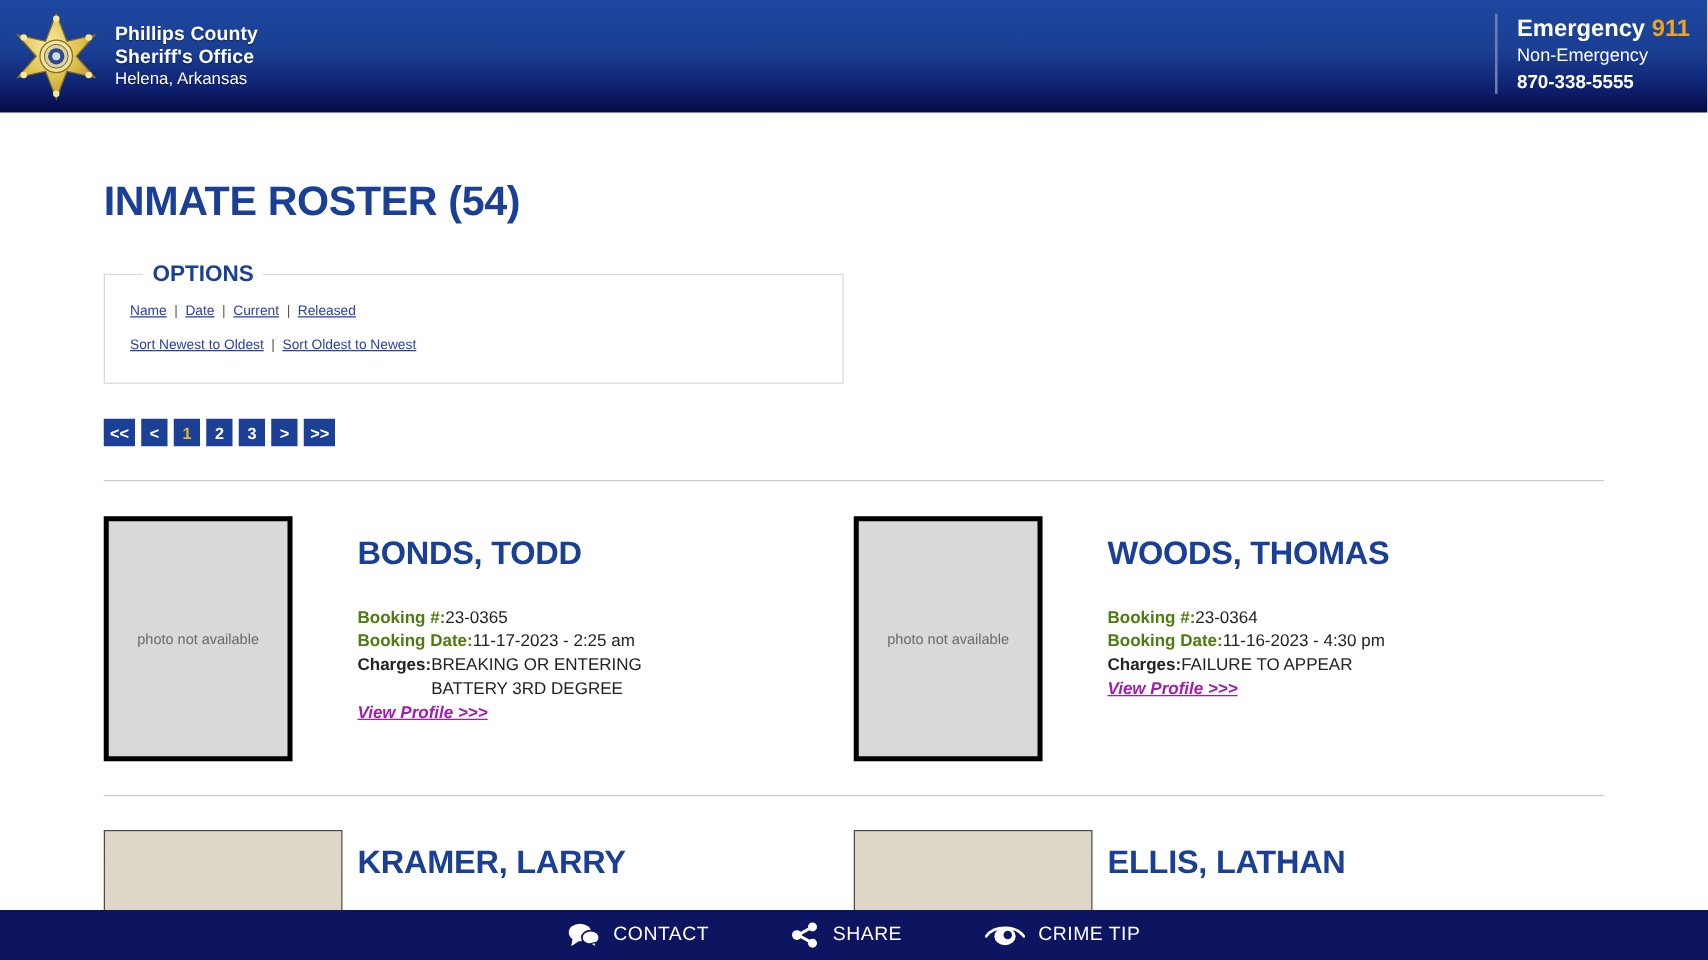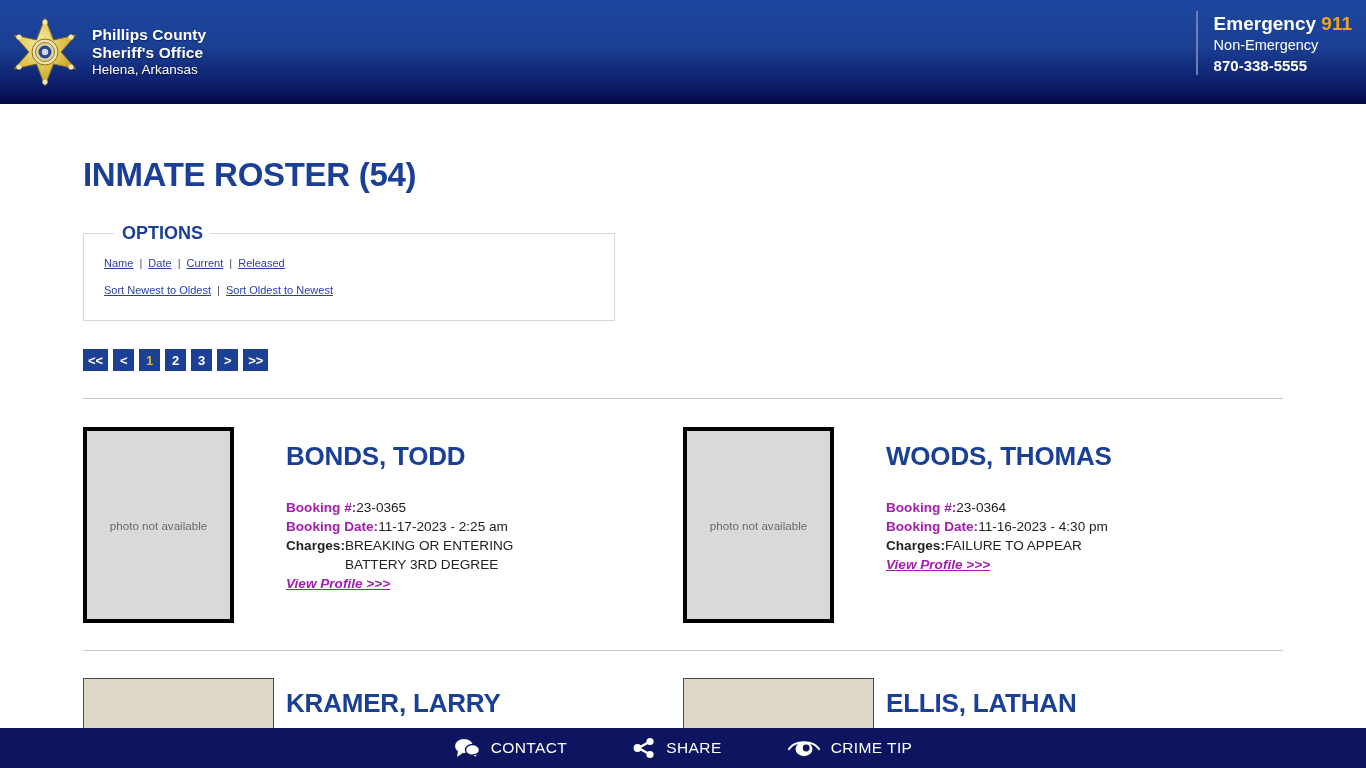--- a/index.html
+++ b/index.html
@@ -8,21 +8,21 @@
     width: 1366px; height: 768px;
     overflow: hidden;
     background: #ffffff;
     font-family: "Liberation Sans", sans-serif;
   }
 
   
   .site-header {
     position: relative;
     width: 1366px;
-    height: 104px;
+    height: 90px;
     background: linear-gradient(to bottom, #1d47a0 0%, #1a3f93 45%, #0e2170 78%, #050a45 100%);
     display: flex;
     align-items: center;
     overflow: hidden;
   }
   .brand { display: flex; align-items: center; padding-left: 8px; }
   .badge-wrap { width: 74px; height: 74px; position: relative; flex: 0 0 74px; }
   .brand-text { margin-left: 10px; color: #ffffff; line-height: 1.18; }
   .brand-line1, .brand-line2 {
     font-size: 15.5px; font-weight: bold; letter-spacing: .1px;
@@ -69,21 +69,21 @@
     color: #1a3f96;
     font-size: 33px;
     font-weight: bold;
     letter-spacing: -.3px;
     margin: 52px 0 0 0;
   }
 
   .options-fieldset {
     margin: 29px 0 0 0;
     border: 1px solid #d8d8d8;
-    width: 532px;
+    width: 592px;
     padding: 6px 0 16px 20px;
   }
   .options-fieldset legend {
     color: #1a3f96;
     font-size: 18px;
     font-weight: bold;
     padding: 0 7px 0 8px;
     margin-left: 10px;
   }
   .opt-row { font-size: 11px; color: #333; line-height: 27px; }
@@ -114,21 +114,21 @@
     overflow: hidden;
     position: relative;
   }
   .photo-box .na-text { color: #6a6a6a; font-size: 11.6px; }
   .inmate-info { margin-left: 52px; padding-top: 14px; }
   .inmate-name {
     color: #1a3f96; font-size: 26px; font-weight: bold;
     margin: 0 0 0 0; letter-spacing: -.2px; white-space: nowrap;
   }
   .inmate-fields { margin-top: 26px; font-size: 13.6px; color: #222; line-height: 19px; }
-  .fld b { color: #a21caf; }
+  .fld b { color: #4d7c0f; }
   .charges-line { display: flex; }
   .charges-label { font-weight: bold; white-space: nowrap; }
   .charges-vals { }
   .charges-vals div { white-space: nowrap; }
   .charges-vals div + div { text-indent: 0; padding-left: 0; }
   .view-profile {
     display: inline-block; margin-top: 0;
     color: #a21caf; font-size: 13.6px; font-weight: bold;
     font-style: italic; text-decoration: underline;
   }

